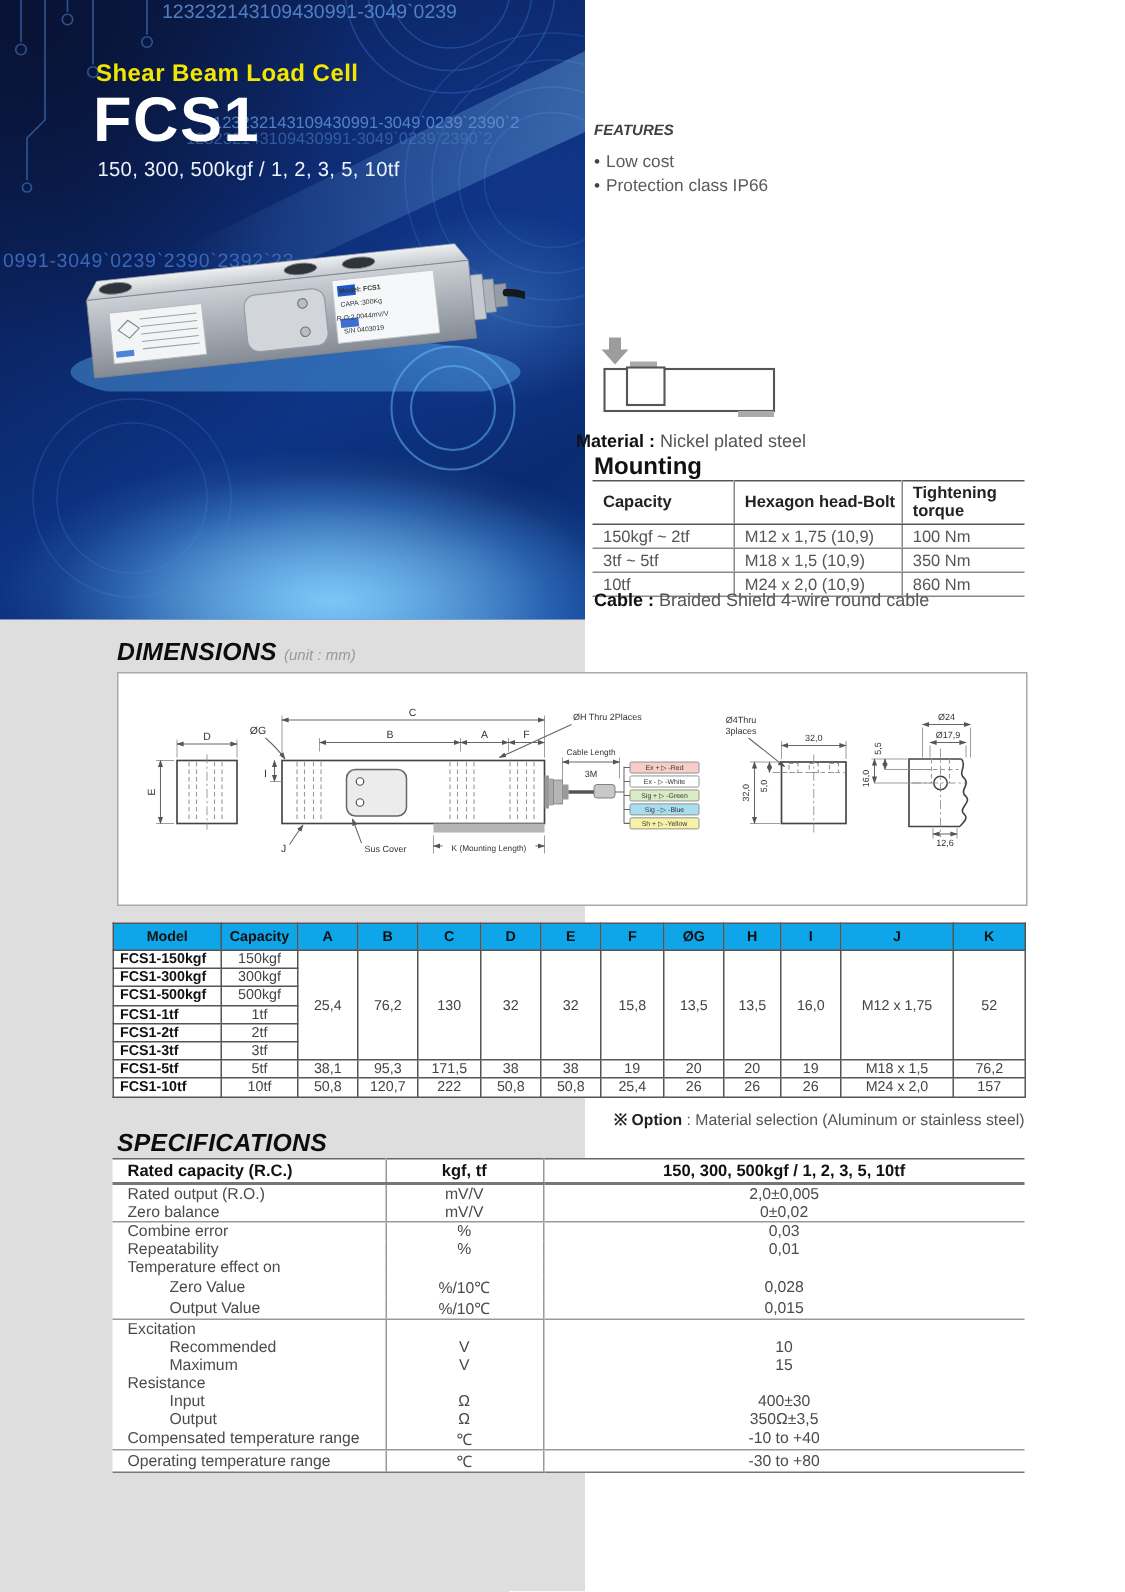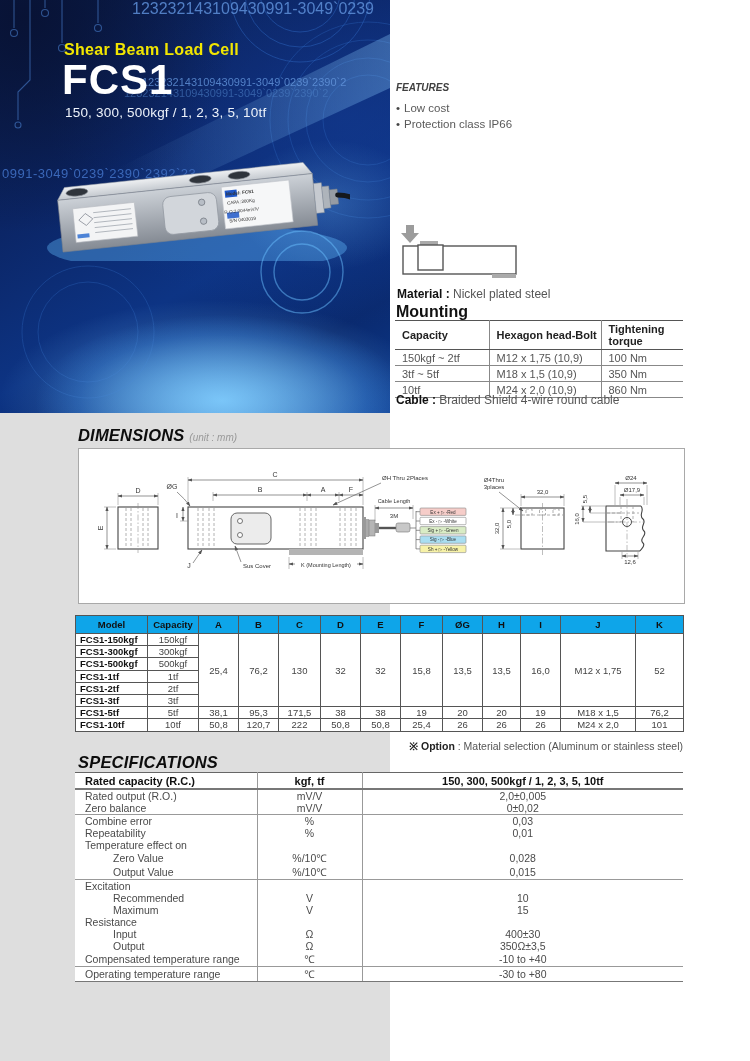--- a/index.html
+++ b/index.html
@@ -12,33 +12,33 @@
     background:
       radial-gradient(ellipse 240px 110px at 57% 97%, rgba(125,205,255,.9), rgba(45,125,220,.3) 60%, transparent 78%),
       radial-gradient(circle 300px at 6% 4%, rgba(8,18,52,.95), transparent 72%),
       radial-gradient(ellipse 420px 300px at 88% 28%, rgba(20,60,150,.55), transparent 70%),
       linear-gradient(150deg,#0a1c48 0%,#0b2565 35%,#0d3484 62%,#0a2a6f 82%,#0c3a8e 100%);}
   .hero-deco{position:absolute;left:0;top:0;}
   .hero-sub{position:absolute;left:64px;top:41px;font-size:16px;font-weight:bold;color:#f2e600;letter-spacing:.3px;}
   .hero-title{position:absolute;left:62px;top:56px;font-size:42px;font-weight:900;color:#ffffff;letter-spacing:1px;}
   .hero-cap{position:absolute;left:65px;top:105px;font-size:13.5px;color:#eef3fb;letter-spacing:.2px;}
   .numstr{position:absolute;white-space:nowrap;font-family:"Liberation Sans",sans-serif;}
-  .num-top{left:132px;top:0px;font-size:16px;color:#5d8fd8;opacity:.85;}
+  .num-top{left:108px;top:0px;font-size:13px;color:#5d8fd8;opacity:.85;}
   .num-mid1{left:142px;top:76px;font-size:11px;color:rgba(100,150,220,.8);}
   .num-mid2{left:124px;top:87px;font-size:11px;color:rgba(75,125,195,.6);}
   .num-left{left:2px;top:166px;font-size:13px;color:#3a67b8;letter-spacing:.5px;}
   .photo{position:absolute;left:45px;top:156px;}
   
   .feat-title{position:absolute;left:396px;top:82px;font-size:10px;font-weight:bold;font-style:italic;color:#404040;}
   .feat-ul{position:absolute;left:396px;top:100px;font-size:11.5px;color:#5a5a5a;line-height:16px;}
   .feat-ul .b{color:#444;margin-right:4px;}
   .mnt-diagram{position:absolute;left:395px;top:222px;}
   .line12{position:absolute;font-size:12px;color:#555;}
   .line12 .bl{font-weight:bold;color:#111;}
-  .mat-line{left:397px;top:287px;}
+  .mat-line{left:384px;top:287px;}
   .mount-title{position:absolute;left:396px;top:303px;font-size:16px;font-weight:bold;color:#111;}
   .cable-line{left:396px;top:393px;}
   table{border-collapse:collapse;}
   .mount-table{position:absolute;left:395px;top:320px;width:288px;table-layout:fixed;
                border-top:1.2px solid #555;border-bottom:1.2px solid #555;}
   .mount-table th{font-size:11px;font-weight:bold;color:#222;text-align:left;padding:2px 0 2px 7px;
                   border-bottom:1.6px solid #555;height:14px;}
   .mount-table td{font-size:11px;color:#555;text-align:left;padding:1px 0 1px 7px;height:13px;
                   border-bottom:1px solid #888;}
   .mount-table th+th,.mount-table td+td{border-left:1px solid #888;}
@@ -516,21 +516,21 @@
       <td>50,8</td>
       <td>120,7</td>
       <td>222</td>
       <td>50,8</td>
       <td>50,8</td>
       <td>25,4</td>
       <td>26</td>
       <td>26</td>
       <td>26</td>
       <td>M24 x 2,0</td>
-      <td>101</td>
+      <td>157</td>
     </tr>
   </tbody>
     </table>
 
   <div class="opt-note">
     <span class="bl">※ Option</span><span> : Material selection (Aluminum or stainless steel)</span>
   </div>
 
   <div class="sec-title spec-title">
     <span>SPECIFICATIONS</span>

